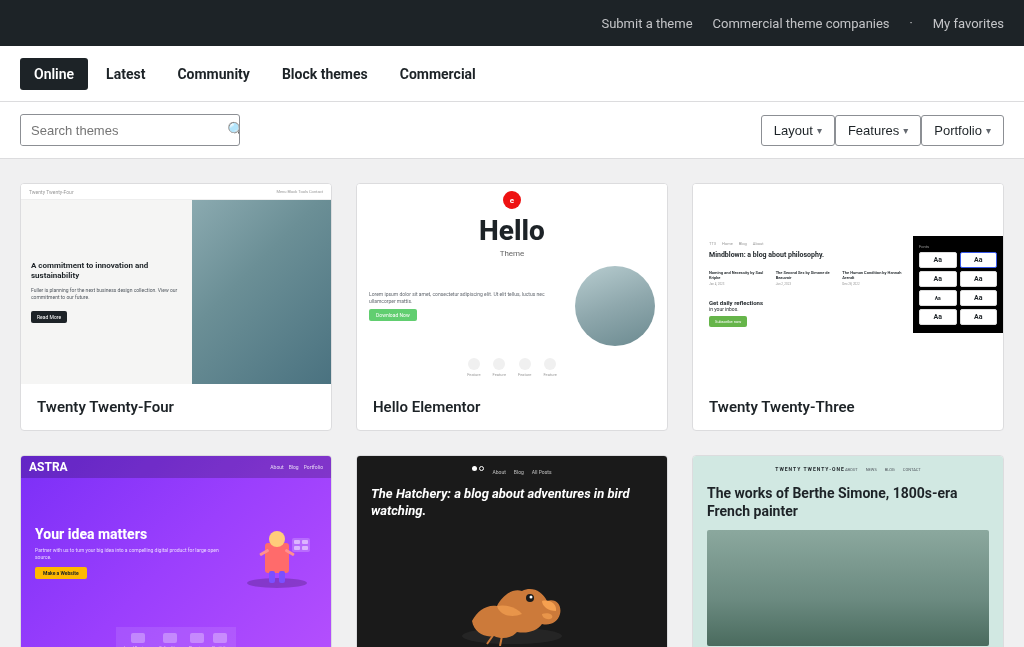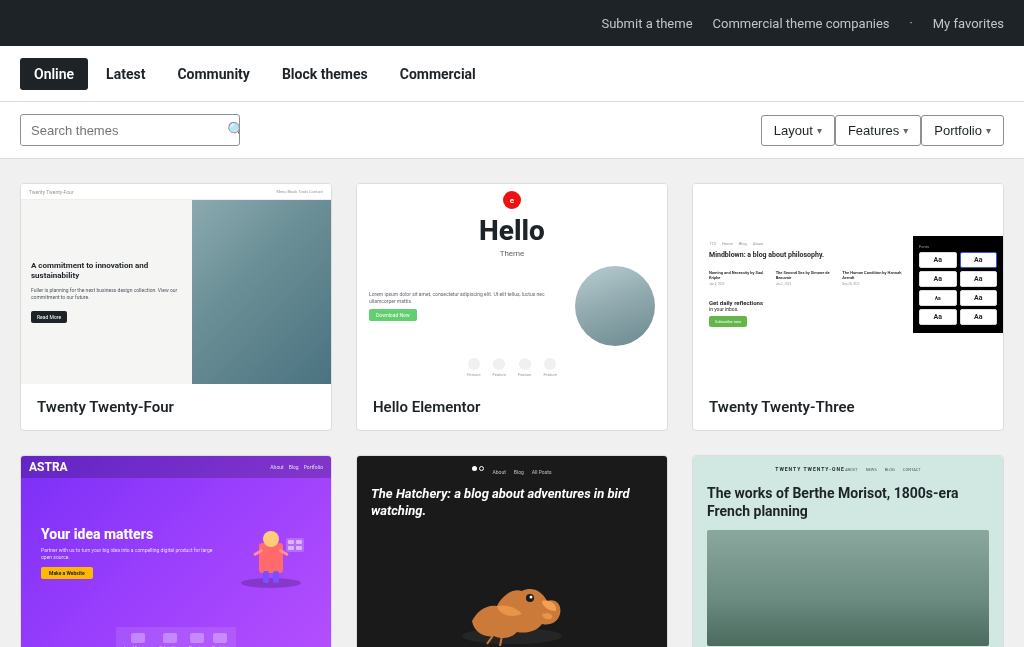--- a/index.html
+++ b/index.html
@@ -280,21 +280,21 @@
       background: rgba(0,0,0,0.2);
       width: 100%;
       padding: 4px 8px;
       display: flex;
       align-items: center;
       justify-content: space-between;
     }
     .astra-logo { color: #fff; font-size: 12px; font-weight: 700; }
     .astra-nav { display: flex; gap: 5px; }
     .astra-nav span { color: rgba(255,255,255,0.8); font-size: 5px; }
-    .astra-content { flex: 1; display: flex; align-items: center; padding: 10px 20px; gap: 12px; }
+    .astra-content { flex: 1; display: flex; align-items: center; padding: 10px 14px; gap: 12px; }
     .astra-text { flex: 1; }
     .astra-headline { font-size: 14px; font-weight: 800; color: #fff; line-height: 1.2; }
     .astra-sub { font-size: 5px; color: rgba(255,255,255,0.8); margin-top: 4px; line-height: 1.4; }
     .astra-cta { background: #ffb800; color: #1d2327; font-size: 5px; font-weight: 700; padding: 3px 8px; border-radius: 2px; display: inline-block; margin-top: 6px; }
     .astra-illustration {
       width: 80px;
       height: 80px;
       position: relative;
       display: flex;
       align-items: center;
@@ -601,20 +601,20 @@
       <div class="thumb-inner tt1">
         <div class="tt1-topbar">
           <div class="tt1-site-title">TWENTY TWENTY-ONE</div>
           <div class="tt1-nav">
             <span>ABOUT</span>
             <span>NEWS</span>
             <span>BLOG</span>
             <span>CONTACT</span>
           </div>
         </div>
-        <div class="tt1-headline">The works of Berthe Morisot, 1800s-era French planning</div>
+        <div class="tt1-headline">The works of Berthe Simone, 1800s-era French painter</div>
         <div class="tt1-image"></div>
       </div>
     </div>
 
   </div>
 
 </div>
 
 </body></html>

